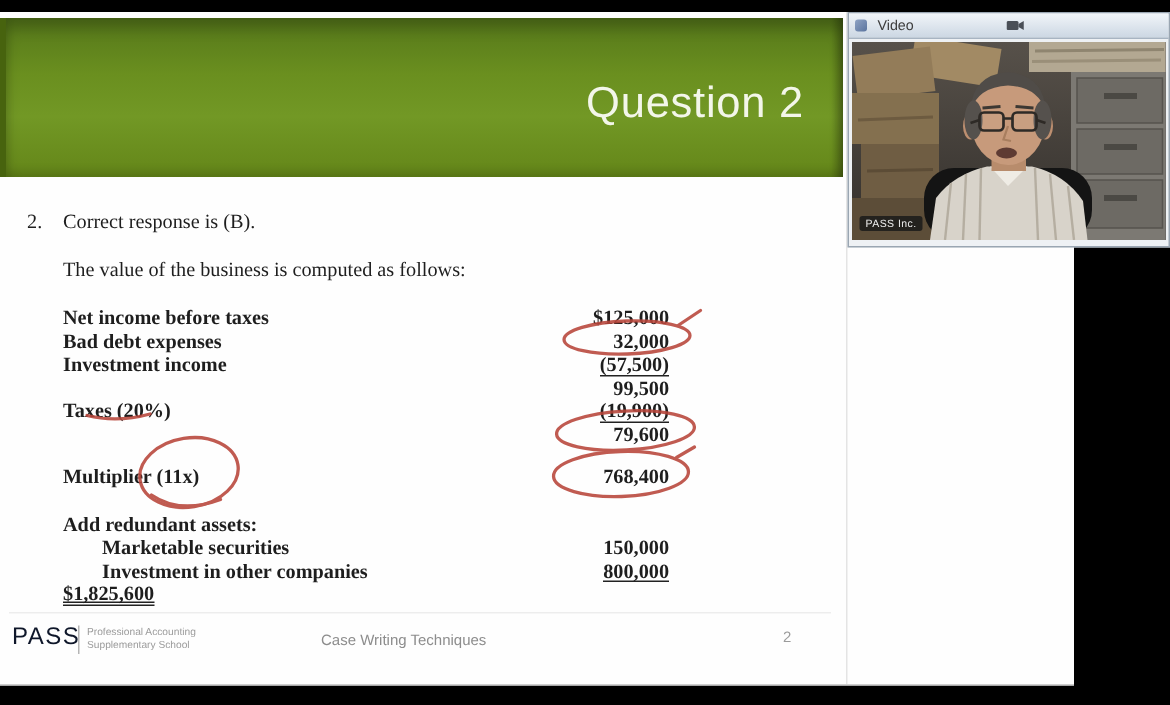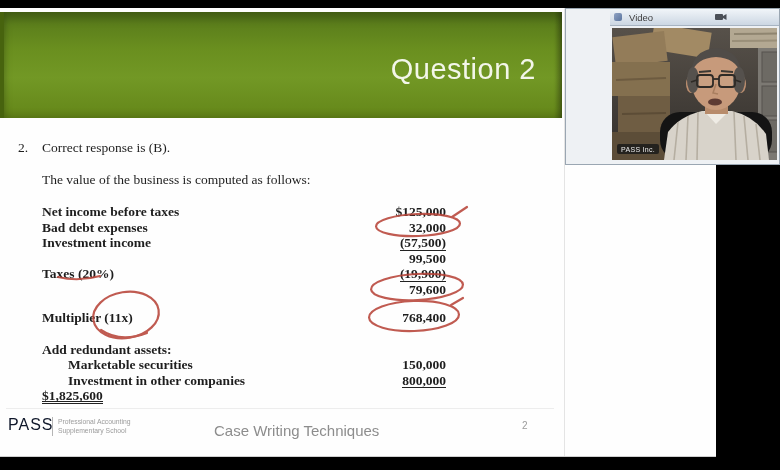--- a/index.html
+++ b/index.html
@@ -35,29 +35,29 @@
   .gap13{margin-top:13px;gap:32px;}
   .gap16{margin-top:16px;}
   .u .val{border-bottom:1px solid #222;margin-left:46px;}
   .du .val{border-bottom:3px double #222;}
 
   
   #footer-rule{position:absolute;left:6px;top:400px;width:548px;height:1px;background:#ededed;}
   #footer-logo{position:absolute;left:8px;top:408px;font-size:16px;color:#0f172a;letter-spacing:1px;}
   #footer-div{position:absolute;left:52px;top:409px;width:1px;height:19px;background:#b5b5b5;}
   #footer-org{position:absolute;left:58px;top:410px;font-size:6.8px;line-height:8.8px;color:#9b9b9b;}
-  #footer-center{position:absolute;left:214px;top:414px;font-size:15px;color:#8d8d8d;}
+  #footer-center{position:absolute;left:214px;top:414px;font-size:10px;color:#8d8d8d;}
   #footer-page{position:absolute;left:522px;top:412px;font-size:10px;color:#9b9b9b;}
 
   
   #annotations{position:absolute;left:0;top:0;width:565px;height:448px;pointer-events:none;}
 
   
   #video-window{position:absolute;left:565px;top:8px;width:215px;height:157px;
-                background:#eef1f4;border:1px solid #9aa6b2;box-sizing:border-box;padding-left:44px;}
+                background:#eef1f4;border:1px solid #9aa6b2;box-sizing:border-box;}
   #vw-titlebar{height:16px;display:flex;align-items:center;
                background:linear-gradient(180deg,#f1f5f9,#ccd7e3);
                border-bottom:1px solid #a7b4c2;padding:0 4px;}
   #vw-app-icon{width:8px;height:8px;border-radius:2px;margin-right:7px;
                background:linear-gradient(135deg,#8fa3c4,#5a749e);}
   #vw-title{font-size:9.5px;color:#3c3c3c;}
   #vw-cam-icon{margin-left:62px;display:inline-flex;}
   #vw-body{position:relative;margin:2px;height:132px;background:#2f2b27;overflow:hidden;}
   #vw-watermark{position:absolute;left:5px;bottom:6px;background:rgba(25,25,25,.82);
                 color:#ececec;font-size:7px;padding:1.5px 4px;border-radius:2px;letter-spacing:.3px;}

